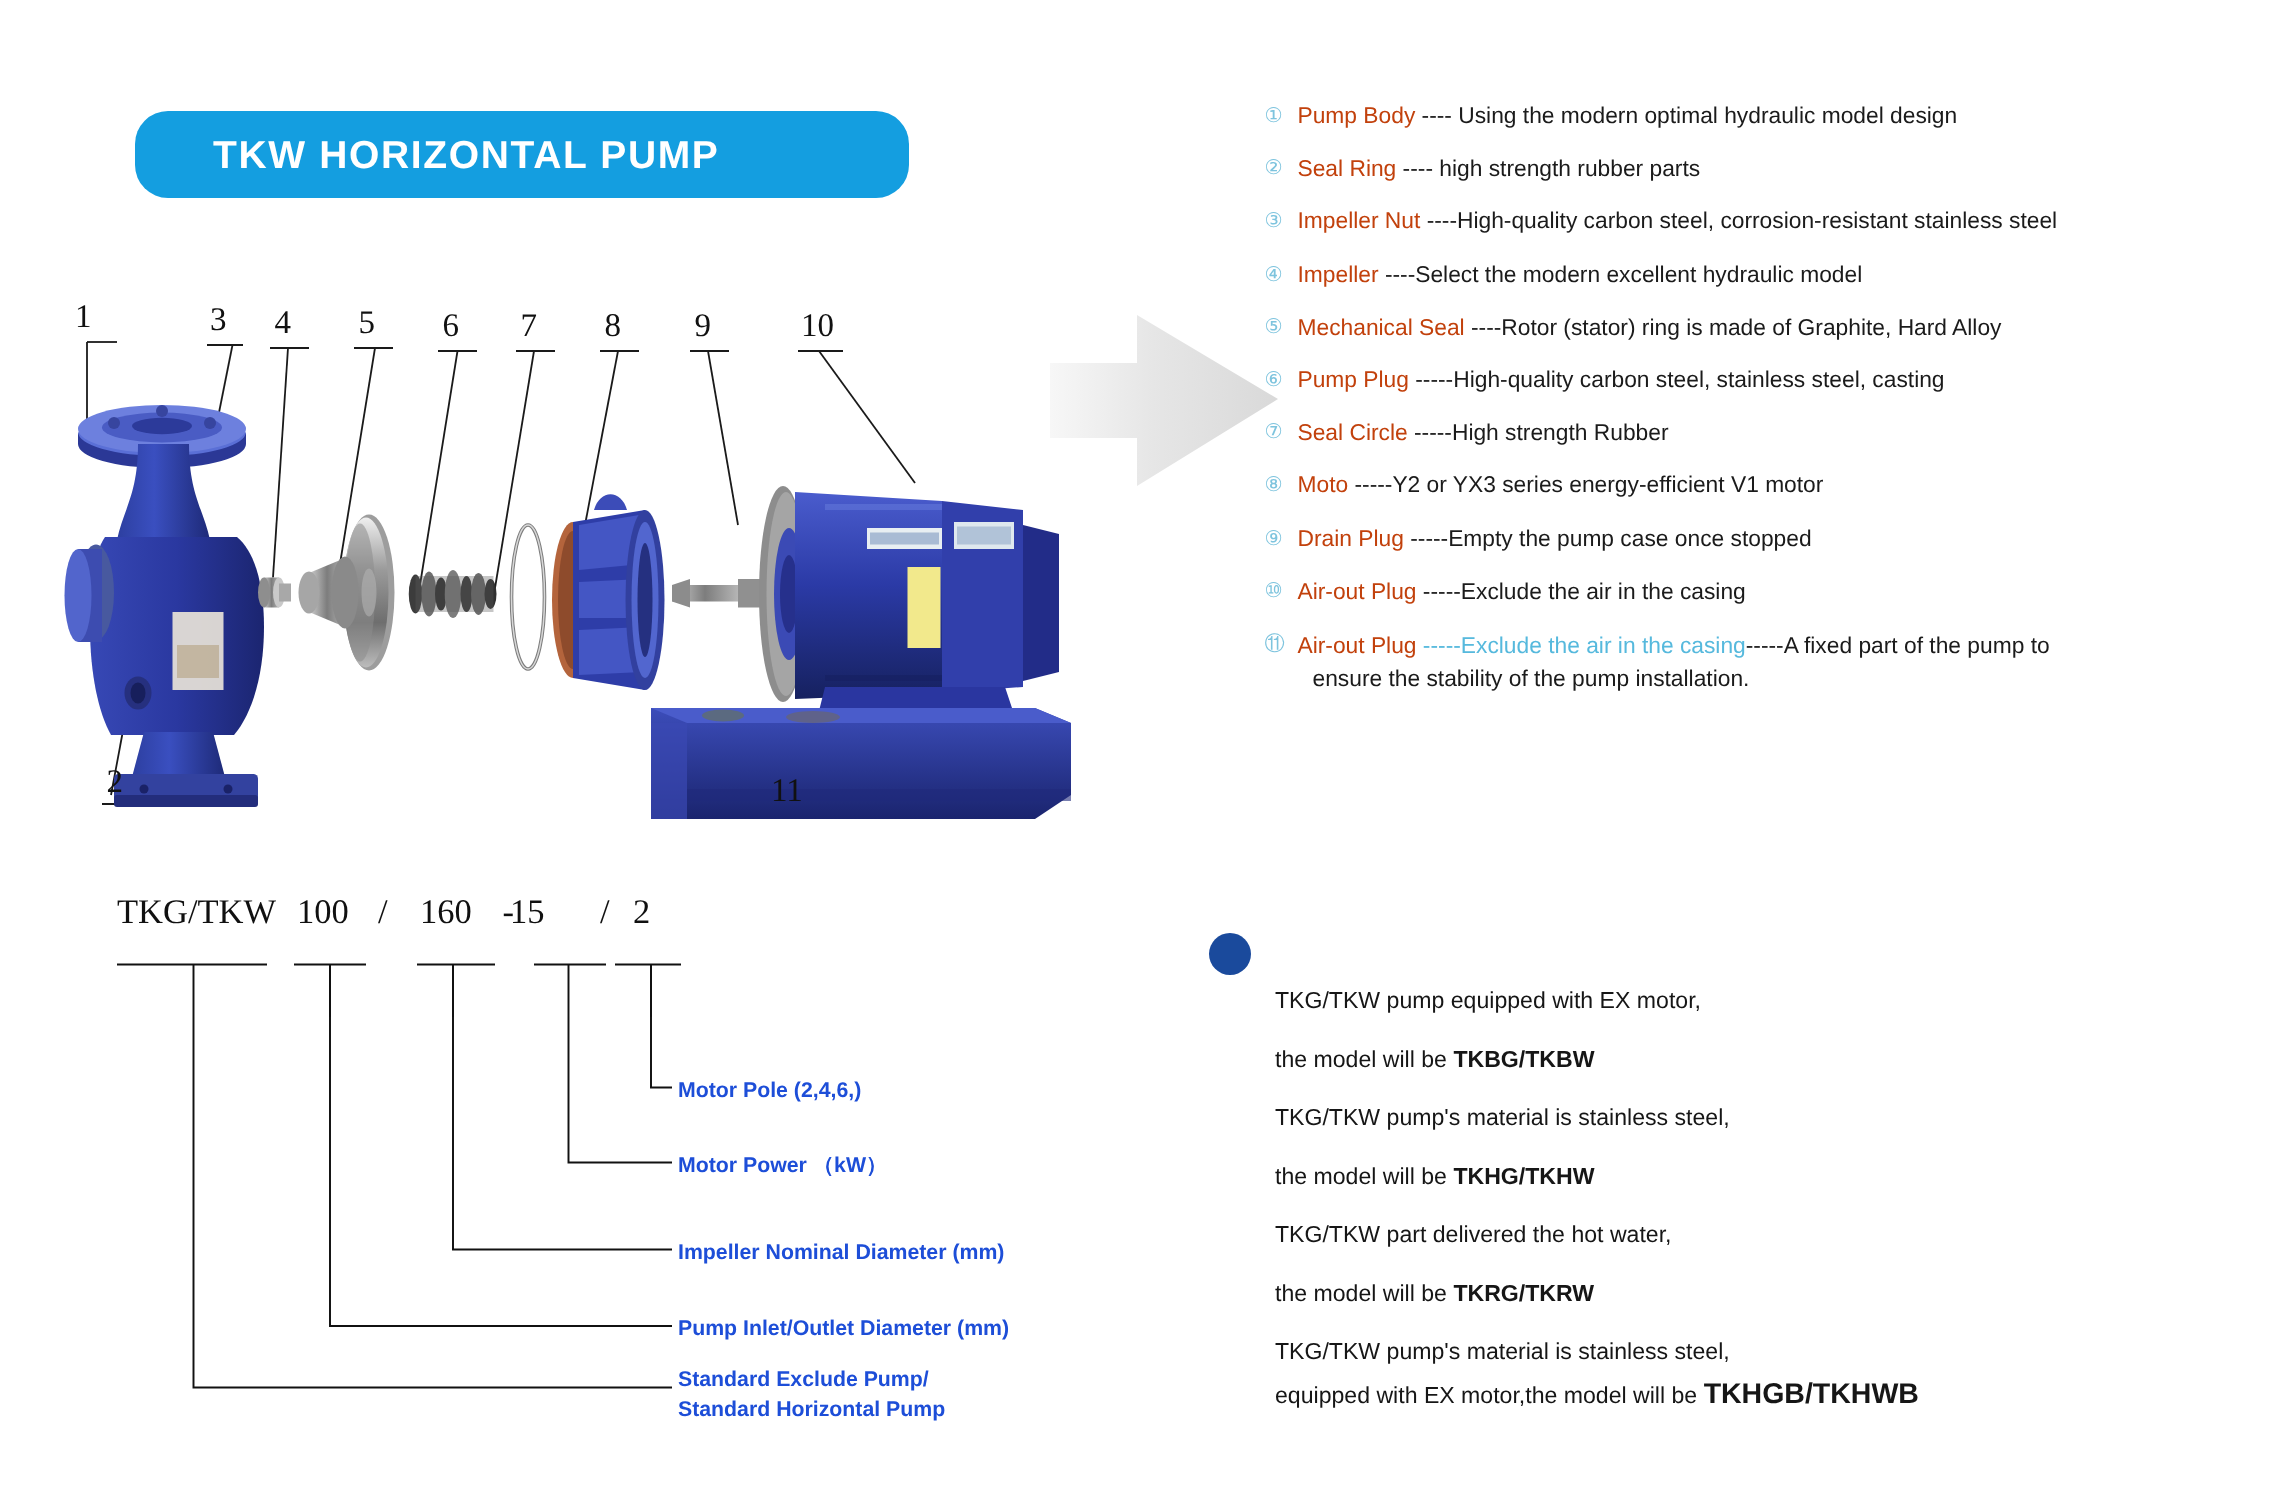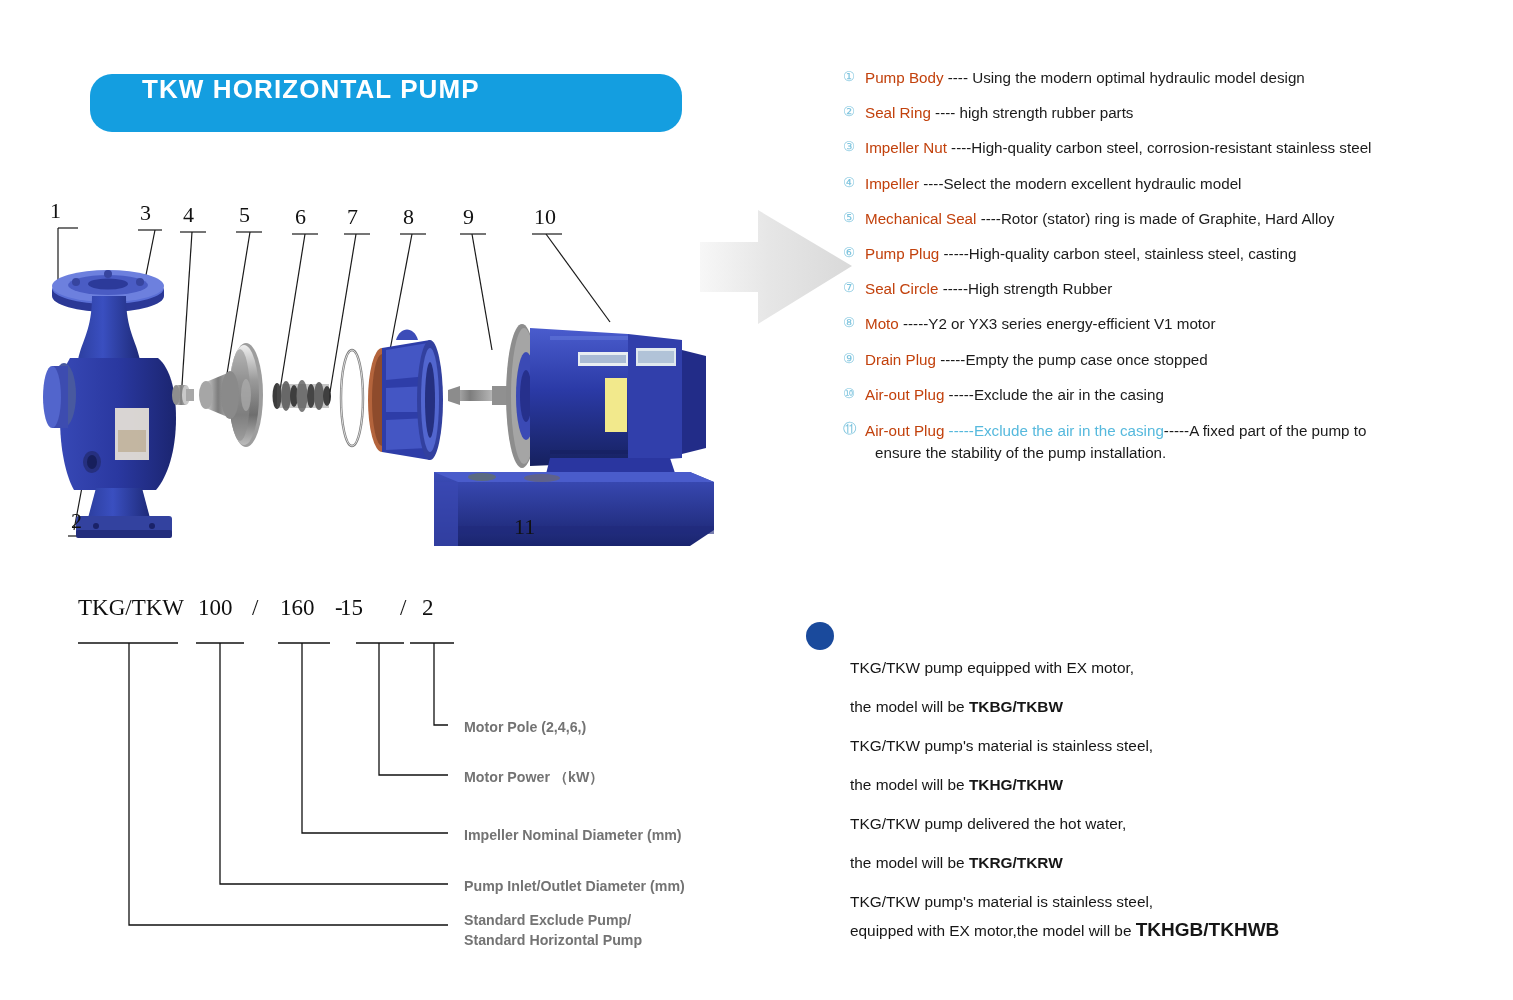--- a/index.html
+++ b/index.html
@@ -6,23 +6,23 @@
   body{
     width:1513px;height:1000px;position:relative;overflow:hidden;
     background:#ffffff;
     font-family:"Liberation Sans", sans-serif;
     color:#161616;
   }
   .stage{position:absolute;left:0;top:0;width:1513px;height:1000px;}
 
   
   .banner{
-    position:absolute;left:90px;top:74px;width:592px;height:58px;
+    position:absolute;left:90px;top:74px;width:516px;height:58px;
     background:#149ee0;border-radius:22px;
-    display:flex;align-items:flex-start;
+    display:flex;align-items:center;
   }
   .banner-text{
     margin-left:52px;color:#ffffff;font-size:26px;font-weight:bold;
     letter-spacing:1.1px;
   }
 
   
   .diagram{position:absolute;left:30px;top:200px;width:690px;height:380px;}
   .diagram svg{position:absolute;left:0;top:0;}
   .callout-num{
@@ -53,22 +53,22 @@
   
   .model{position:absolute;left:30px;top:595px;width:700px;height:375px;text-align:center;}
   .model-code{position:absolute;left:0;top:0;height:40px;}
   .mc{
     position:absolute;top:0;
     font-family:"Liberation Serif", serif;font-size:23px;color:#101010;
     white-space:nowrap;
   }
   .model svg{position:absolute;left:0;top:0;}
   .mlabel{
-    position:absolute;font-size:14.2px;color:#737373;white-space:nowrap;
-    line-height:1.34;font-weight:bold;margin-left:12px;
+    position:absolute;font-size:14.2px;color:#1d4ed8;white-space:nowrap;
+    line-height:1.34;font-weight:bold;
   }
 
   
   .notes{position:absolute;left:806px;top:616px;width:620px;}
   .note-dot{
     position:absolute;left:0;top:6px;width:28px;height:28px;border-radius:50%;
     background:#1a4a9c;
   }
   .note-lines{margin-left:44px;margin-top:43px;}
   .note-line{font-size:15.4px;color:#161616;margin-bottom:21px;white-space:nowrap;}
@@ -382,20 +382,20 @@
     <span class="mlabel" style="left:422px;top:336px;">Standard  Horizontal Pump</span>
   </div>
 
   <div class="notes">
     <span class="note-dot"></span>
     <div class="note-lines">
       <div class="note-line"><span>TKG/TKW pump equipped with EX motor,</span></div>
       <div class="note-line"><span>the model will be </span><span class="nb">TKBG/TKBW</span></div>
       <div class="note-line"><span>TKG/TKW pump's material is stainless steel,</span></div>
       <div class="note-line"><span>the model will be </span><span class="nb">TKHG/TKHW</span></div>
-      <div class="note-line"><span>TKG/TKW pump delivered the hot water,</span></div>
+      <div class="note-line"><span>TKG/TKW part delivered the hot water,</span></div>
       <div class="note-line"><span>the model will be </span><span class="nb">TKRG/TKRW</span></div>
       <div class="note-line tight"><span>TKG/TKW pump's material is stainless steel,</span></div>
       <div class="note-line"><span>equipped with EX motor,the model will be </span><span class="nb-big">TKHGB/TKHWB</span></div>
     </div>
   </div>
 
 </div>
 
 </body></html>

